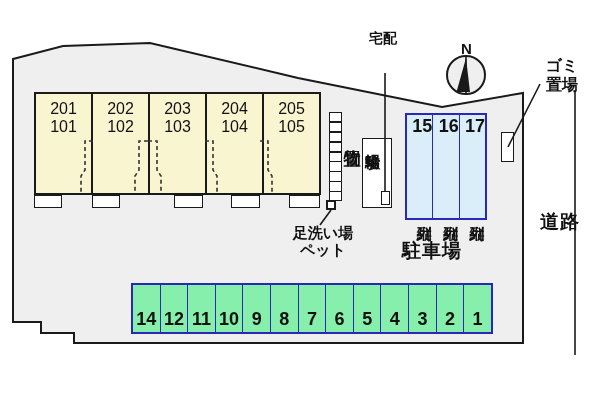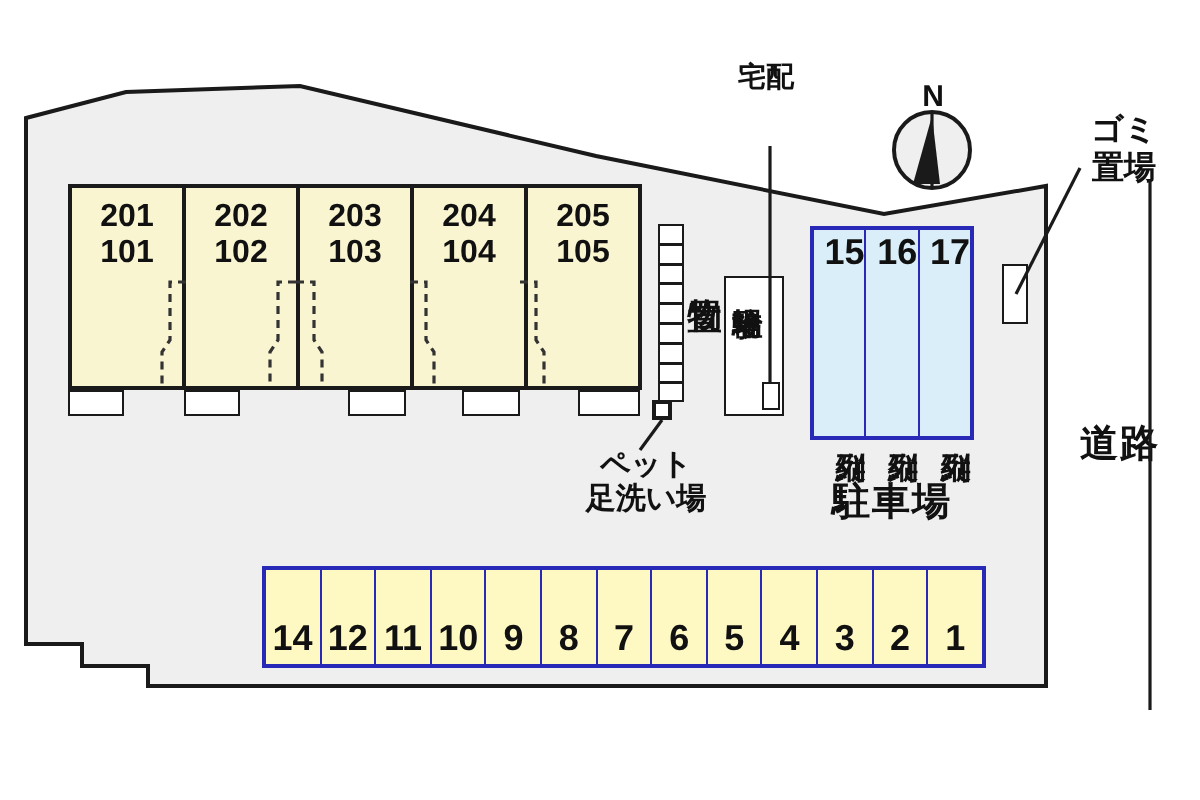--- a/index.html
+++ b/index.html
@@ -6,21 +6,21 @@
   body{
     width:600px;height:400px;position:relative;background:#fff;
     font-family:"Liberation Sans","DejaVu Sans",sans-serif;color:#111;overflow:hidden;
   }
   svg.layer{position:absolute;left:0;top:0;pointer-events:none}
   
   .building{position:absolute;left:34px;top:92px;width:287px;height:103px;
     background:#faf5d1;border:2px solid #1a1a1a;display:flex;box-sizing:border-box}
   .unit{flex:1;border-right:2px solid #1a1a1a;display:flex;justify-content:center;box-sizing:border-box}
   .unit:last-child{border-right:none}
-  .unit-nums{margin-top:6px;text-align:center;font-size:16px;line-height:1.12;font-weight:700}
+  .unit-nums{margin-top:6px;text-align:center;font-size:16px;line-height:1.12;font-weight:400}
   
   .porch{position:absolute;top:195px;height:13px;background:#fff;border:1.5px solid #1a1a1a;box-sizing:border-box}
   
   .storage{position:absolute;left:329px;top:112px;width:13px;height:89px;box-sizing:border-box;
     border:1.5px solid #1a1a1a;
     background:repeating-linear-gradient(to bottom,#fff 0px,#fff 8.4px,#1a1a1a 8.4px,#1a1a1a 9.9px)}
   
   .petbox{position:absolute;left:326px;top:200px;width:10px;height:10px;background:#fff;
     border:2px solid #1a1a1a;box-sizing:border-box}
   
@@ -34,36 +34,36 @@
     border:1.5px solid #1a1a1a;box-sizing:border-box}
   
   .tandem{position:absolute;left:405px;top:113px;width:82px;height:107px;background:#d9eef8;
     border:2px solid #2929b8;display:flex;box-sizing:border-box}
   .tcell{flex:1;border-right:1.5px solid #2929b8;box-sizing:border-box;display:flex;
     flex-direction:column;align-items:flex-end;justify-content:space-between;padding:1px 0 4px}
   .tcell:last-child{border-right:none}
   .tnum{font-size:18px;font-weight:600}
   .tlabel{font-size:15px;font-weight:600;line-height:1.05}
   
-  .rowlot{position:absolute;left:131px;top:283px;width:362px;height:51px;background:#fef9c3;
+  .rowlot{position:absolute;left:131px;top:283px;width:362px;height:51px;background:#86efac;
     border:2px solid #2929b8;display:flex;box-sizing:border-box}
   .spot{flex:1;border-right:1.5px solid #2929b8;box-sizing:border-box;display:flex;
     align-items:flex-end;justify-content:center;padding-bottom:2px;font-size:18px;font-weight:600}
   .spot:last-child{border-right:none}
   
   .lbl{position:absolute;font-weight:600;white-space:nowrap}
   .vtext{writing-mode:vertical-rl;text-orientation:upright}
   .lbl-delivery{left:346px;top:31px;width:74px;text-align:center;line-height:1.1}
   .lbl-delivery .l1{font-size:14px}
   .lbl-delivery .l2{font-size:15px;letter-spacing:4px;text-indent:4px}
   .lbl-n{left:456px;top:40px;width:21px;text-align:center;font-size:15px}
   .lbl-garbage{left:537px;top:57px;width:50px;text-align:center;font-size:16px;line-height:1.18}
   .lbl-storage{left:343px;top:136px;font-size:17px;line-height:1.05}
   .lbl-pet{left:286px;top:225px;width:74px;text-align:center;font-size:15px;line-height:1.12}
-  .lbl-parkinglot{left:416px;top:238px;font-size:19px;letter-spacing:1px}
+  .lbl-parkinglot{left:402px;top:238px;font-size:19px;letter-spacing:1px}
   .lbl-road{left:540px;top:209px;font-size:19px;letter-spacing:1px}
 </style>
 </head>
 <body>
 
 <svg class="layer" width="600" height="400">
   <polygon points="13,59 63,46 150,43 298,78 442,107 523,93 523,343 74,343 74,333 41,333 41,322 13,322" fill="#efefef" stroke="#1a1a1a" stroke-width="2" stroke-linejoin="miter"></polygon>
 </svg>
 
 <div class="building">
@@ -198,22 +198,22 @@
 <div class="lbl lbl-delivery">
   <div class="l1">宅配</div>
 </div>
 <div class="lbl lbl-n">N</div>
 <div class="lbl lbl-garbage">
   <div>ゴミ</div>
   <div>置場</div>
 </div>
 <div class="lbl lbl-storage vtext">物置</div>
 <div class="lbl lbl-pet">
+  <div>足洗い場</div>
   <div>ペット</div>
-  <div>足洗い場</div>
 </div>
 <div class="lbl lbl-parkinglot">駐車場</div>
 <div class="lbl lbl-road">道路</div>
 
 <svg class="layer" width="600" height="400">
   <g fill="none" stroke="#333" stroke-width="1.6" stroke-dasharray="4 3">
     <path d="M93,141 H85 V170 L81,176 V193"></path>
     <path d="M148,141 H139 V170 L135,176 V193"></path>
     <path d="M148,141 H157 V170 L161,176 V193"></path>
     <path d="M205,141 H213 V170 L217,176 V193"></path>

